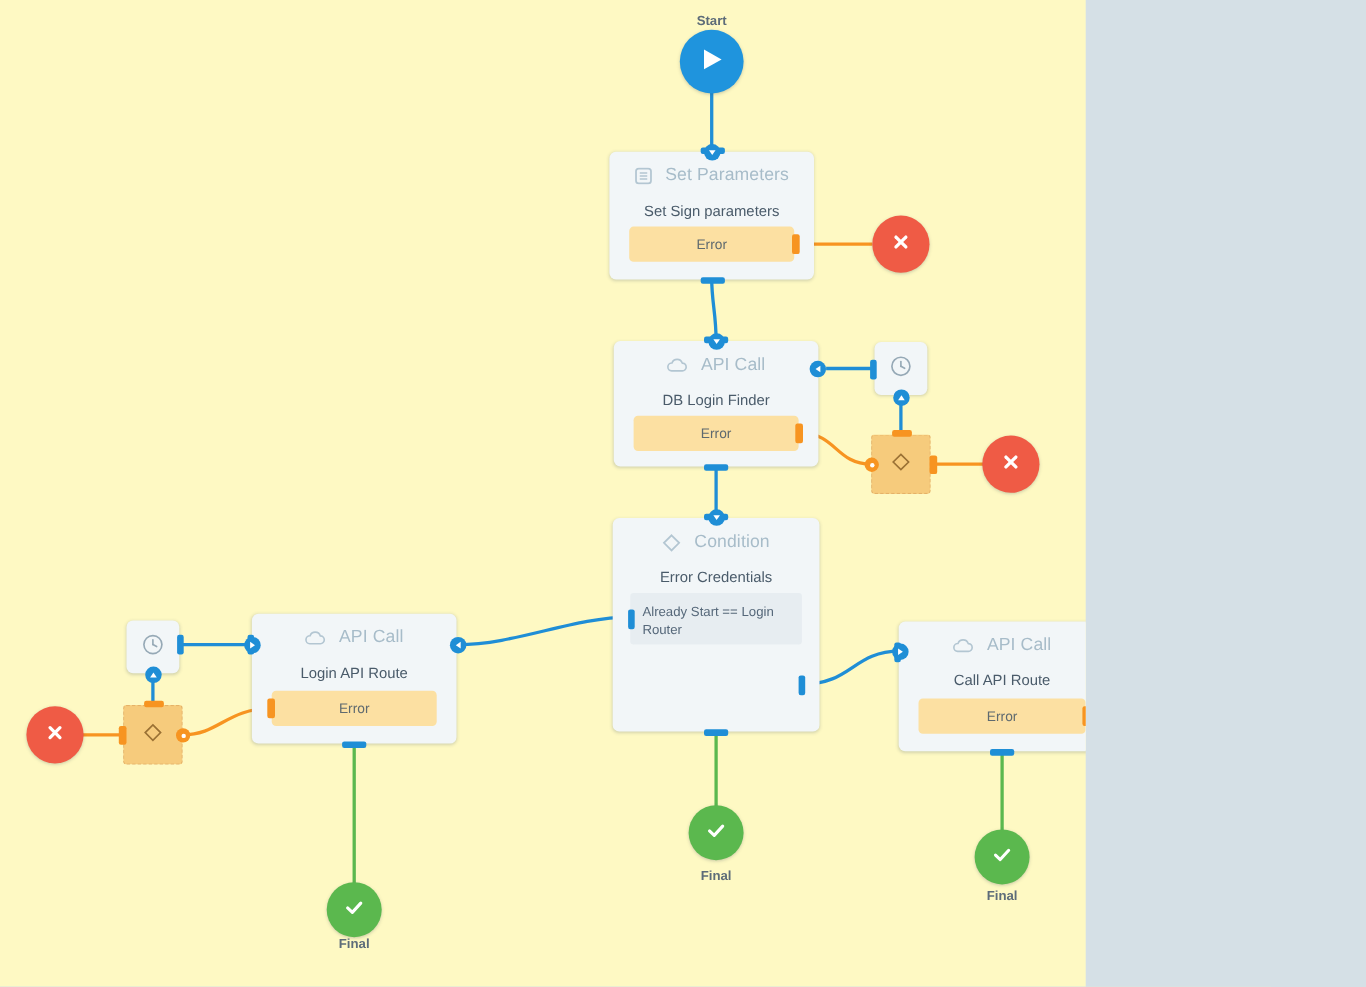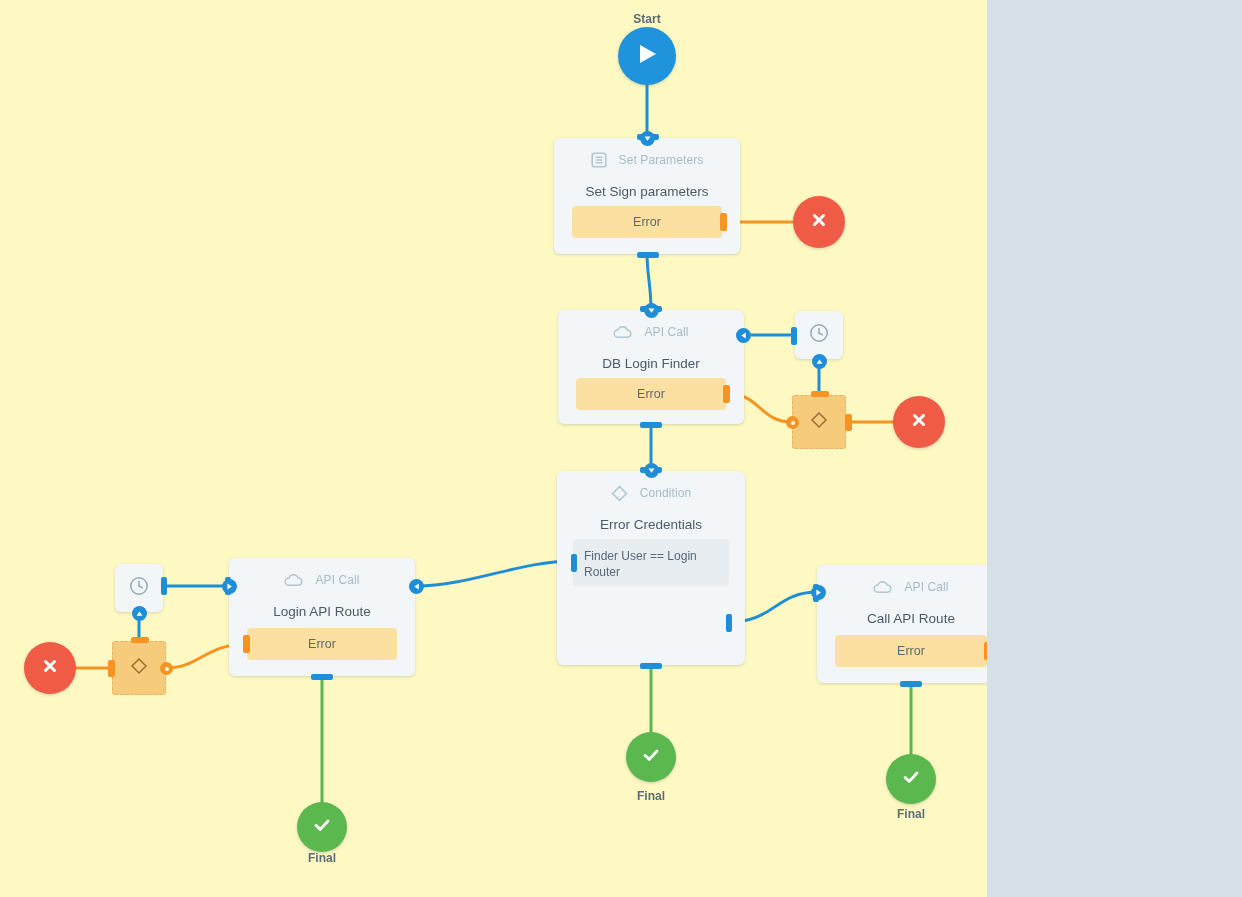--- a/index.html
+++ b/index.html
@@ -33,21 +33,21 @@
     box-shadow: 0 1px 3px rgba(60,80,95,.22);
     box-sizing: border-box;
   }
   .card-head {
     display: flex;
     align-items: center;
     justify-content: center;
     gap: 12px;
     height: 44px;
     color: #a7bcc9;
-    font-size: 12px;
+    font-size: 16px;
     letter-spacing: .1px;
   }
   .card-head .ico { display: flex; align-items: center; }
   .card-title {
     text-align: center;
     color: #4a5b6a;
     font-size: 13.5px;
     margin-top: 2px;
   }
   .chip-error {
@@ -290,21 +290,21 @@
   <div class="card" style="left:557px; top:471px; width:188px; height:194px;">
     <div class="card-head">
       <span class="ico">
         <svg width="17" height="17" viewBox="0 0 17 17">
           <polygon points="8.5,1.6 15.4,8.5 8.5,15.4 1.6,8.5" fill="none" stroke="#b3c6d2" stroke-width="1.6"></polygon>
         </svg>
       </span>
       <span>Condition</span>
     </div>
     <div class="card-title">Error Credentials</div>
-    <div class="cond-row" style="top:68px; height:47px;">Finder User == Login Router</div>
+    <div class="cond-row" style="top:68px; height:47px;">Already Start == Login Router</div>
     <div class="stub stub-blue" style="left:83px; top:-4px; width:22px; height:6px;"></div>
     <div class="stub stub-blue" style="left:14px; top:83px; width:6px; height:18px;"></div>
     <div class="stub stub-blue" style="left:169px; top:143px; width:6px; height:18px;"></div>
     <div class="stub stub-blue" style="left:83px; top:192px; width:22px; height:6px;"></div>
   </div>
   <div class="port port-blue" style="left:644px; top:463px;">
     <svg width="7" height="7" viewBox="0 0 7 7">
         <polygon points="0.5,1.5 6.5,1.5 3.5,5.8" fill="#fff"></polygon>
       </svg>
   </div>

